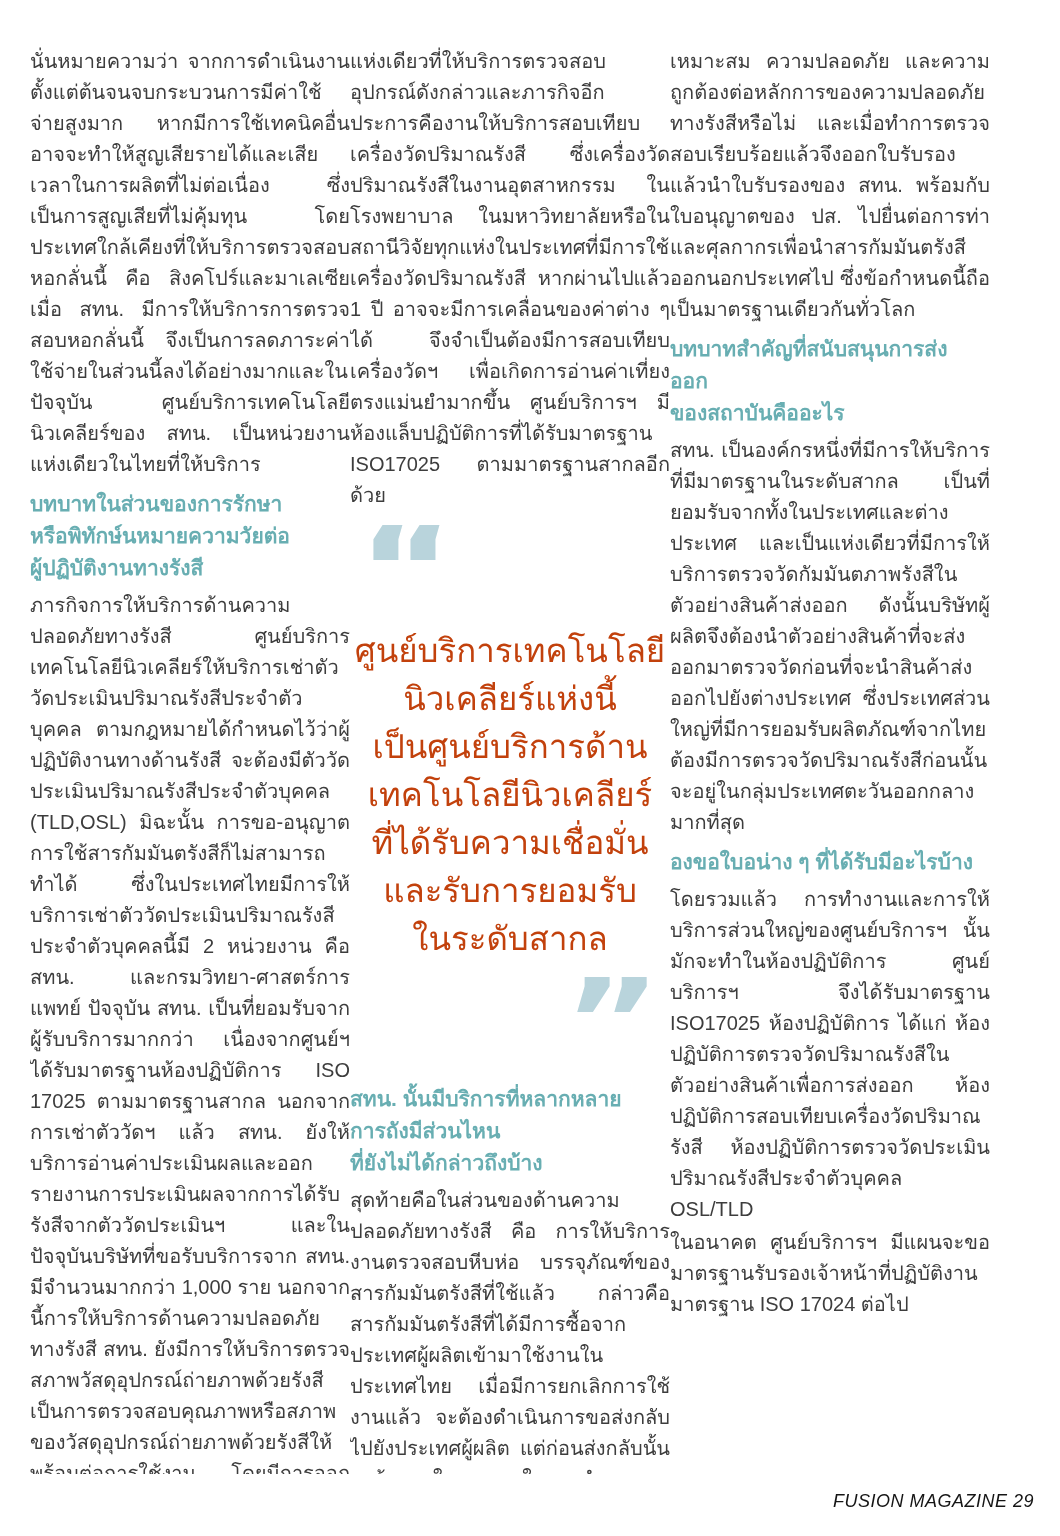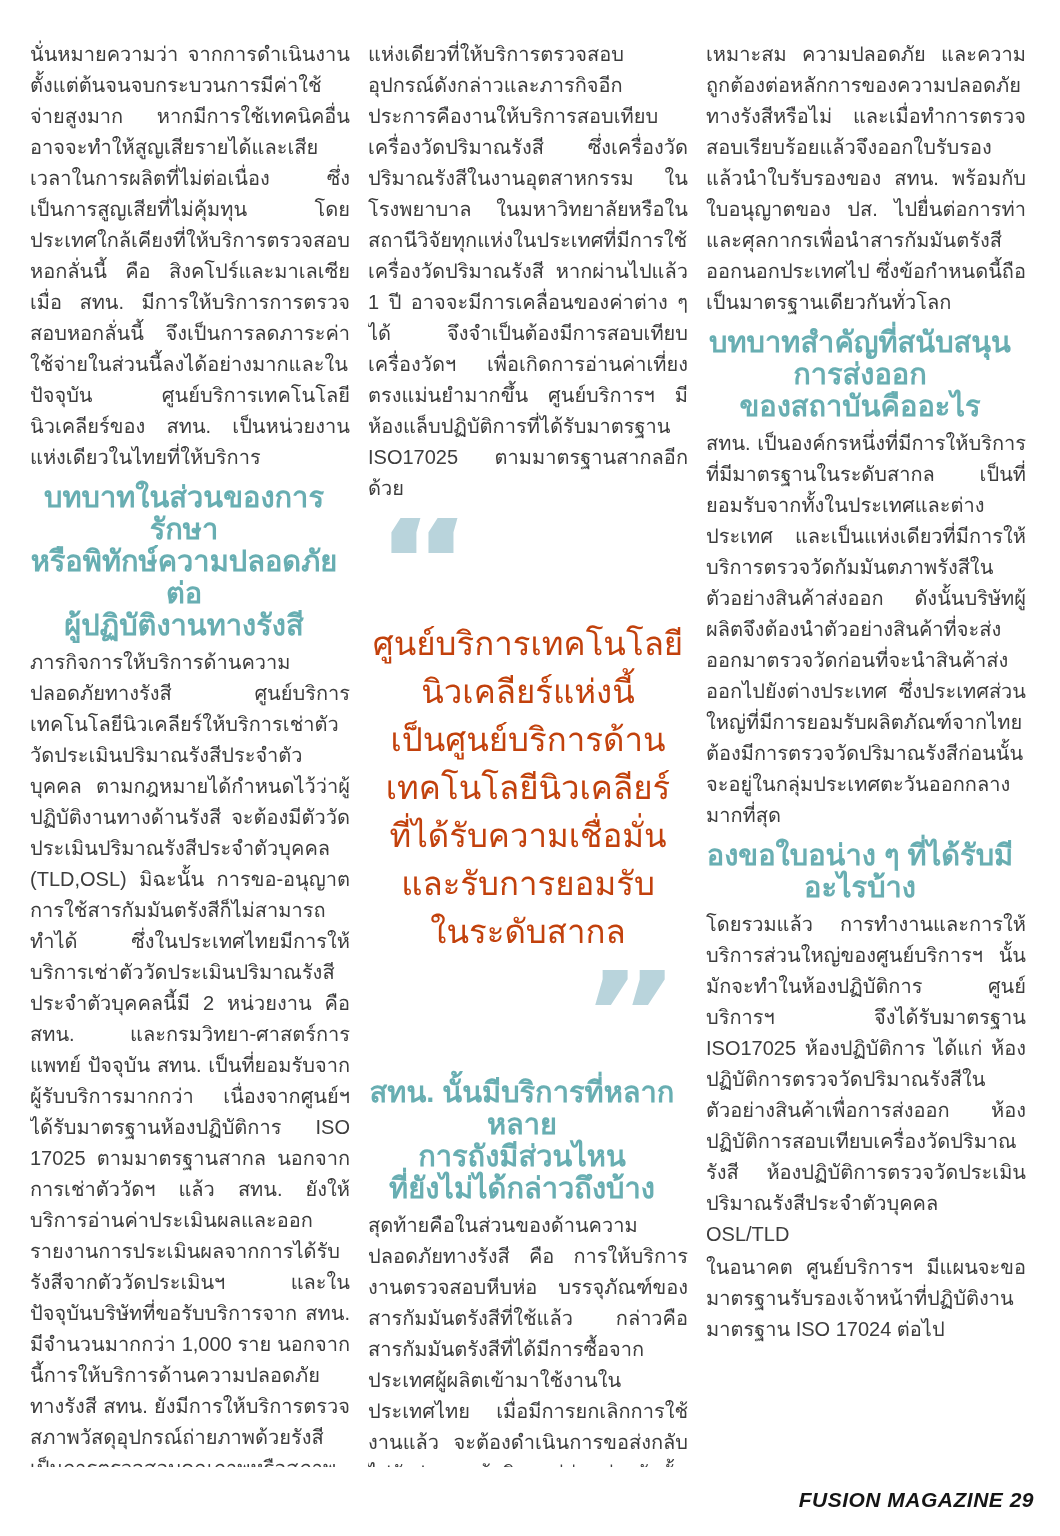--- a/index.html
+++ b/index.html
@@ -11,44 +11,42 @@
     position: relative;
     width: 1060px;
     height: 1536px;
     background: #ffffff;
     font-family: "Liberation Sans", sans-serif;
     overflow: hidden;
   }
   .columns {
     position: absolute;
     left: 30px;
-    top: 39px;
+    top: 46px;
     display: flex;
-    gap: 18px;
   }
   .col {
     width: 320px;
     height: 1428px;
     overflow: hidden;
   }
   .body-text {
     font-size: 20px;
     line-height: 31px;
     color: #3d3d3d;
     text-align: justify;
     margin: 0 0 2px 0;
   }
   .teal-heading {
-    font-size: 29px;
+    font-size: 21px;
     line-height: 32px;
     font-weight: 600;
     color: #68aeb2;
     white-space: pre-line;
     margin: 8px 12px 6px 0;
-    text-align: center;
   }
   .quote-block {
     margin: 14px 0 10px 0;
   }
   .quote-mark {
     font-size: 150px;
     line-height: 0.62;
     color: #b9d4dc;
     font-weight: bold;
     letter-spacing: -6px;
@@ -73,38 +71,38 @@
     font-weight: 500;
     color: #c2410c;
     text-align: center;
     white-space: pre-line;
     margin-top: 10px;
   }
   .footer {
     position: absolute;
     right: 26px;
     bottom: 24px;
-    font-size: 21px;
-    font-weight: bold;
+    font-size: 18px;
+    font-weight: normal;
     font-style: italic;
     color: #151515;
     letter-spacing: 0.5px;
   }
 </style>
 </head>
 <body>
 
 <div class="page">
 
   <div class="columns">
 
     <div class="col">
       <p class="body-text">นั่นหมายความว่า จากการดำเนินงานตั้งแต่ต้นจนจบกระบวนการมีค่าใช้จ่ายสูงมาก หากมีการใช้เทคนิคอื่น อาจจะทำให้สูญเสียรายได้และเสียเวลาในการผลิตที่ไม่ต่อเนื่อง ซึ่งเป็นการสูญเสียที่ไม่คุ้มทุน โดยประเทศใกล้เคียงที่ให้บริการตรวจสอบหอกลั่นนี้ คือ สิงคโปร์และมาเลเซีย เมื่อ สทน. มีการให้บริการการตรวจสอบหอกลั่นนี้ จึงเป็นการลดภาระค่าใช้จ่ายในส่วนนี้ลงได้อย่างมากและในปัจจุบัน ศูนย์บริการเทคโนโลยีนิวเคลียร์ของ สทน. เป็นหน่วยงานแห่งเดียวในไทยที่ให้บริการ</p>
       <div class="teal-heading">บทบาทในส่วนของการรักษา
-หรือพิทักษ์ความปลอดภัยต่อ
+หรือพิทักษ์นหมายความวัยต่อ
 ผู้ปฏิบัติงานทางรังสี</div>
       <p class="body-text">ภารกิจการให้บริการด้านความปลอดภัยทางรังสี ศูนย์บริการเทคโนโลยีนิวเคลียร์ให้บริการเช่าตัววัดประเมินปริมาณรังสีประจำตัวบุคคล ตามกฎหมายได้กำหนดไว้ว่าผู้ปฏิบัติงานทางด้านรังสี จะต้องมีตัววัดประเมินปริมาณรังสีประจำตัวบุคคล (TLD,OSL) มิฉะนั้น การขอ-อนุญาตการใช้สารกัมมันตรังสีก็ไม่สามารถทำได้ ซึ่งในประเทศไทยมีการให้บริการเช่าตัววัดประเมินปริมาณรังสีประจำตัวบุคคลนี้มี 2 หน่วยงาน คือ สทน. และกรมวิทยา-ศาสตร์การแพทย์ ปัจจุบัน สทน. เป็นที่ยอมรับจากผู้รับบริการมากกว่า เนื่องจากศูนย์ฯ ได้รับมาตรฐานห้องปฏิบัติการ ISO 17025 ตามมาตรฐานสากล นอกจากการเช่าตัววัดฯ แล้ว สทน. ยังให้บริการอ่านค่าประเมินผลและออกรายงานการประเมินผลจากการได้รับรังสีจากตัววัดประเมินฯ และในปัจจุบันบริษัทที่ขอรับบริการจาก สทน. มีจำนวนมากกว่า 1,000 ราย นอกจากนี้การให้บริการด้านความปลอดภัยทางรังสี สทน. ยังมีการให้บริการตรวจสภาพวัสดุอุปกรณ์ถ่ายภาพด้วยรังสีเป็นการตรวจสอบคุณภาพหรือสภาพของวัสดุอุปกรณ์ถ่ายภาพด้วยรังสีให้พร้อมต่อการใช้งาน โดยมีการออกใบรับรองผ่านการตรวจสอบ แล้วบริษัทนั้นจะนำใบรับรองที่ได้สอบไปขอต่อใบอนุญาตการใช้งานอุปกรณ์ถ่ายภาพด้วยรังสีกับสำนักงานปรมาณูเพื่อสันติ เพราะหากไม่ต่อหรือไม่ขอใบอนุญาตในการใช้อุปกรณ์ ก็ไม่สามารถใช้อุปกรณ์เหล่านี้ในการทำงานได้ ซึ่งในประเทศไทยมีไม่กี่บริษัทที่ให้บริการถ่ายภาพด้วยรังสี สทน. ก็เป็น</p>
     </div>
 
     <div class="col">
       <p class="body-text">แห่งเดียวที่ให้บริการตรวจสอบอุปกรณ์ดังกล่าวและภารกิจอีกประการคืองานให้บริการสอบเทียบเครื่องวัดปริมาณรังสี ซึ่งเครื่องวัดปริมาณรังสีในงานอุตสาหกรรม ในโรงพยาบาล ในมหาวิทยาลัยหรือในสถานีวิจัยทุกแห่งในประเทศที่มีการใช้เครื่องวัดปริมาณรังสี หากผ่านไปแล้ว 1 ปี อาจจะมีการเคลื่อนของค่าต่าง ๆ ได้ จึงจำเป็นต้องมีการสอบเทียบเครื่องวัดฯ เพื่อเกิดการอ่านค่าเที่ยงตรงแม่นยำมากขึ้น ศูนย์บริการฯ มีห้องแล็บปฏิบัติการที่ได้รับมาตรฐาน ISO17025 ตามมาตรฐานสากลอีกด้วย</p>
 
       <div class="quote-block">
         <div class="quote-mark open">“</div>
         <div class="quote-text">ศูนย์บริการเทคโนโลยี

